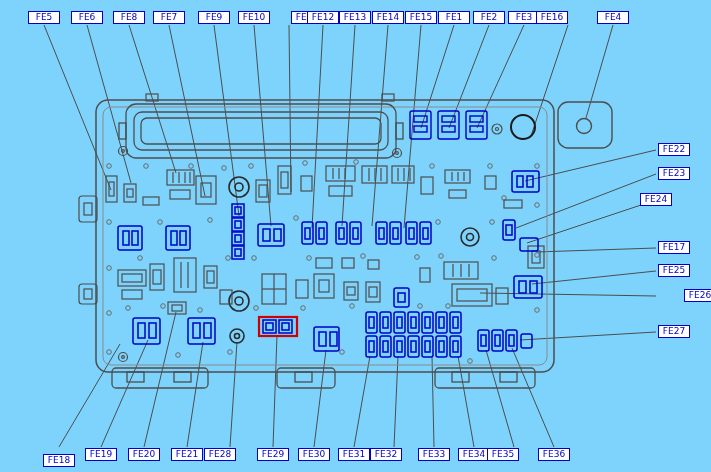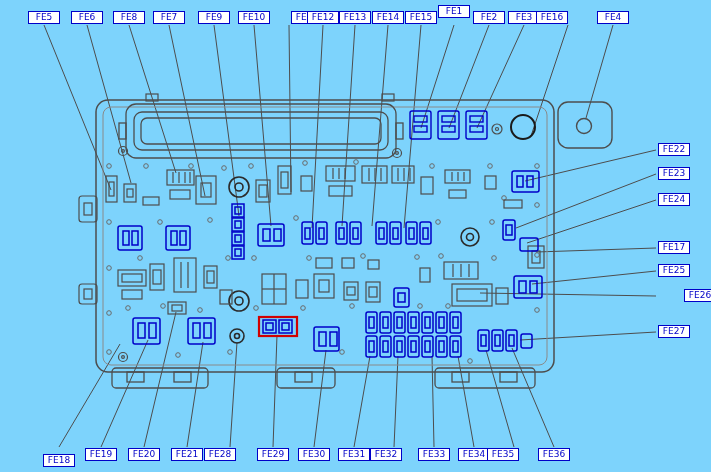--- a/index.html
+++ b/index.html
@@ -386,29 +386,29 @@
 <div class="callout" style="left:71px;top:11px">FE6</div>
 <div class="callout" style="left:113px;top:11px">FE8</div>
 <div class="callout" style="left:153px;top:11px">FE7</div>
 <div class="callout" style="left:198px;top:11px">FE9</div>
 <div class="callout" style="left:238px;top:11px">FE10</div>
 <div class="callout" style="left:291px;top:11px">FE11</div>
 <div class="callout" style="left:307px;top:11px">FE12</div>
 <div class="callout" style="left:339px;top:11px">FE13</div>
 <div class="callout" style="left:372px;top:11px">FE14</div>
 <div class="callout" style="left:405px;top:11px">FE15</div>
-<div class="callout" style="left:438px;top:5px">FE1</div>
+<div class="callout" style="left:438px;top:11px">FE1</div>
 <div class="callout" style="left:473px;top:11px">FE2</div>
 <div class="callout" style="left:508px;top:11px">FE3</div>
 <div class="callout" style="left:536px;top:11px">FE16</div>
 <div class="callout" style="left:597px;top:11px">FE4</div>
 
 <div class="callout" style="left:658px;top:143px">FE22</div>
 <div class="callout" style="left:658px;top:167px">FE23</div>
-<div class="callout" style="left:658px;top:193px">FE24</div>
+<div class="callout" style="left:640px;top:193px">FE24</div>
 <div class="callout" style="left:658px;top:241px">FE17</div>
 <div class="callout" style="left:658px;top:264px">FE25</div>
 <div class="callout" style="left:684px;top:289px">FE26</div>
 <div class="callout" style="left:658px;top:325px">FE27</div>
 
 <div class="callout" style="left:43px;top:454px">FE18</div>
 <div class="callout" style="left:85px;top:448px">FE19</div>
 <div class="callout" style="left:128px;top:448px">FE20</div>
 <div class="callout" style="left:171px;top:448px">FE21</div>
 <div class="callout" style="left:204px;top:448px">FE28</div>

